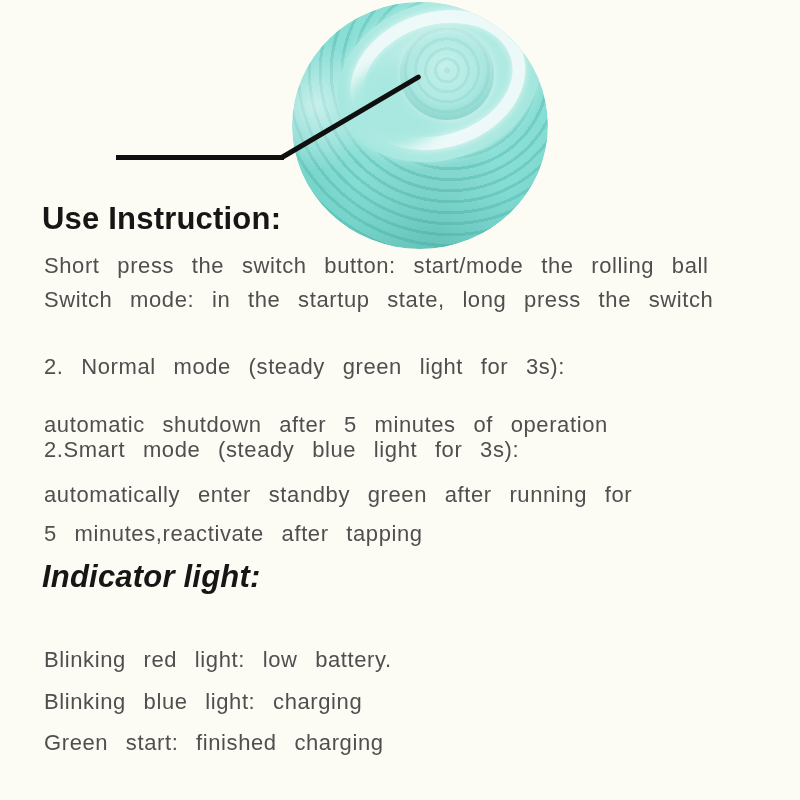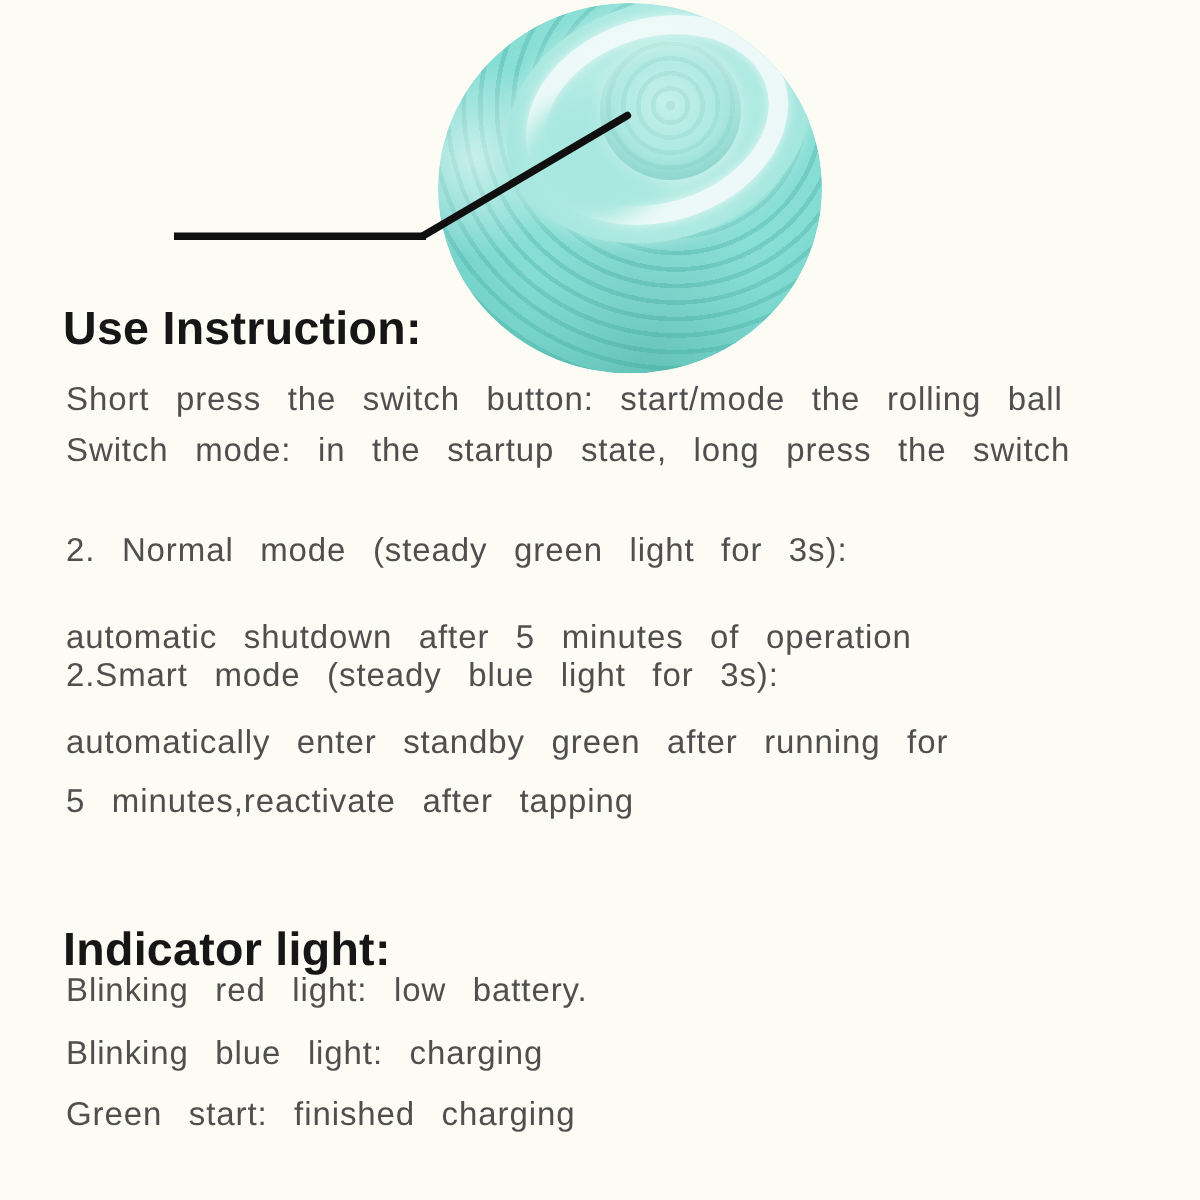--- a/index.html
+++ b/index.html
@@ -35,21 +35,21 @@
   .callout-label{position:absolute;left:117px;top:113px;font-size:30px;font-weight:400;
     color:#0d0d0d;letter-spacing:0.2px;line-height:1;}
   .ptr-h{position:absolute;left:116px;top:155px;width:168px;height:5px;background:#0f0f0f;}
   .ptr-d{position:absolute;left:280px;top:156px;width:163px;height:5px;background:#0f0f0f;
     border-radius:3px;transform-origin:0 50%;transform:rotate(-30.5deg);}
 
   
   .heading{position:absolute;left:42px;margin:0;font-size:31px;font-weight:700;color:#161616;
     letter-spacing:0.2px;line-height:1.1;white-space:nowrap;}
   .h-use{top:202px;}
-  .h-ind{top:616px;}
+  .h-ind{top:560px;font-style:italic;}
   .bodyline{position:absolute;left:44px;font-size:22px;font-weight:400;color:#4f4f4f;
     letter-spacing:0.6px;word-spacing:11px;line-height:1;white-space:nowrap;}
   .t1{top:255px;} .t2{top:289px;} .t3{top:356px;} .t4{top:402px;margin-top:12px;} .t5{top:439px;}
   .t6{top:484px;} .t7{top:523px;}
   .i1{top:649px;} .i2{top:691px;} .i3{top:732px;}
 </style>
 </head>
 <body>
 
 <div class="page">

